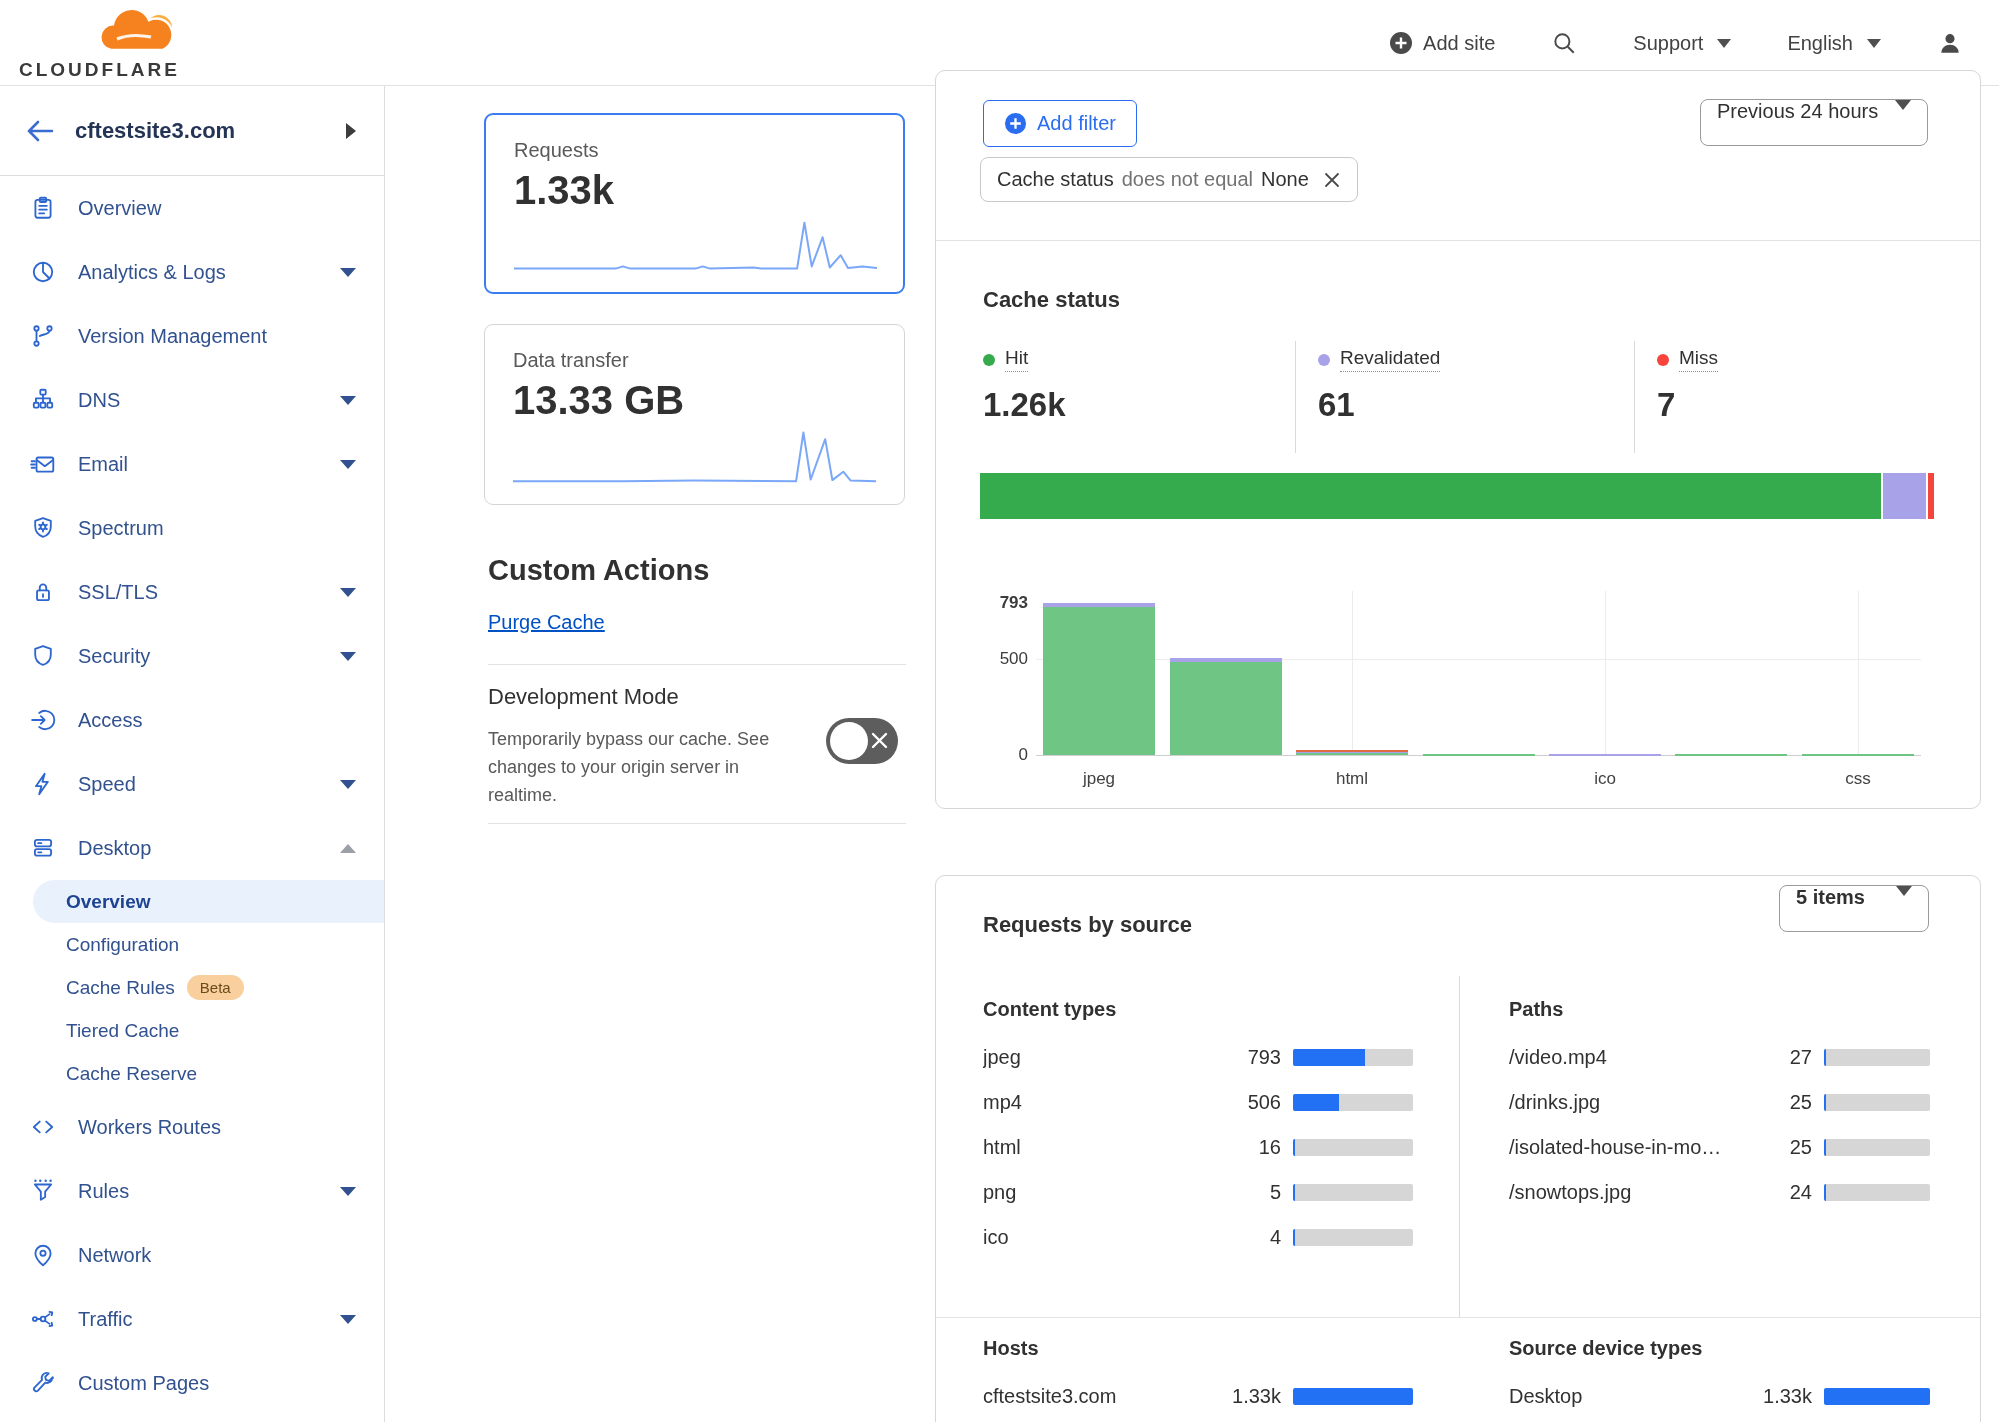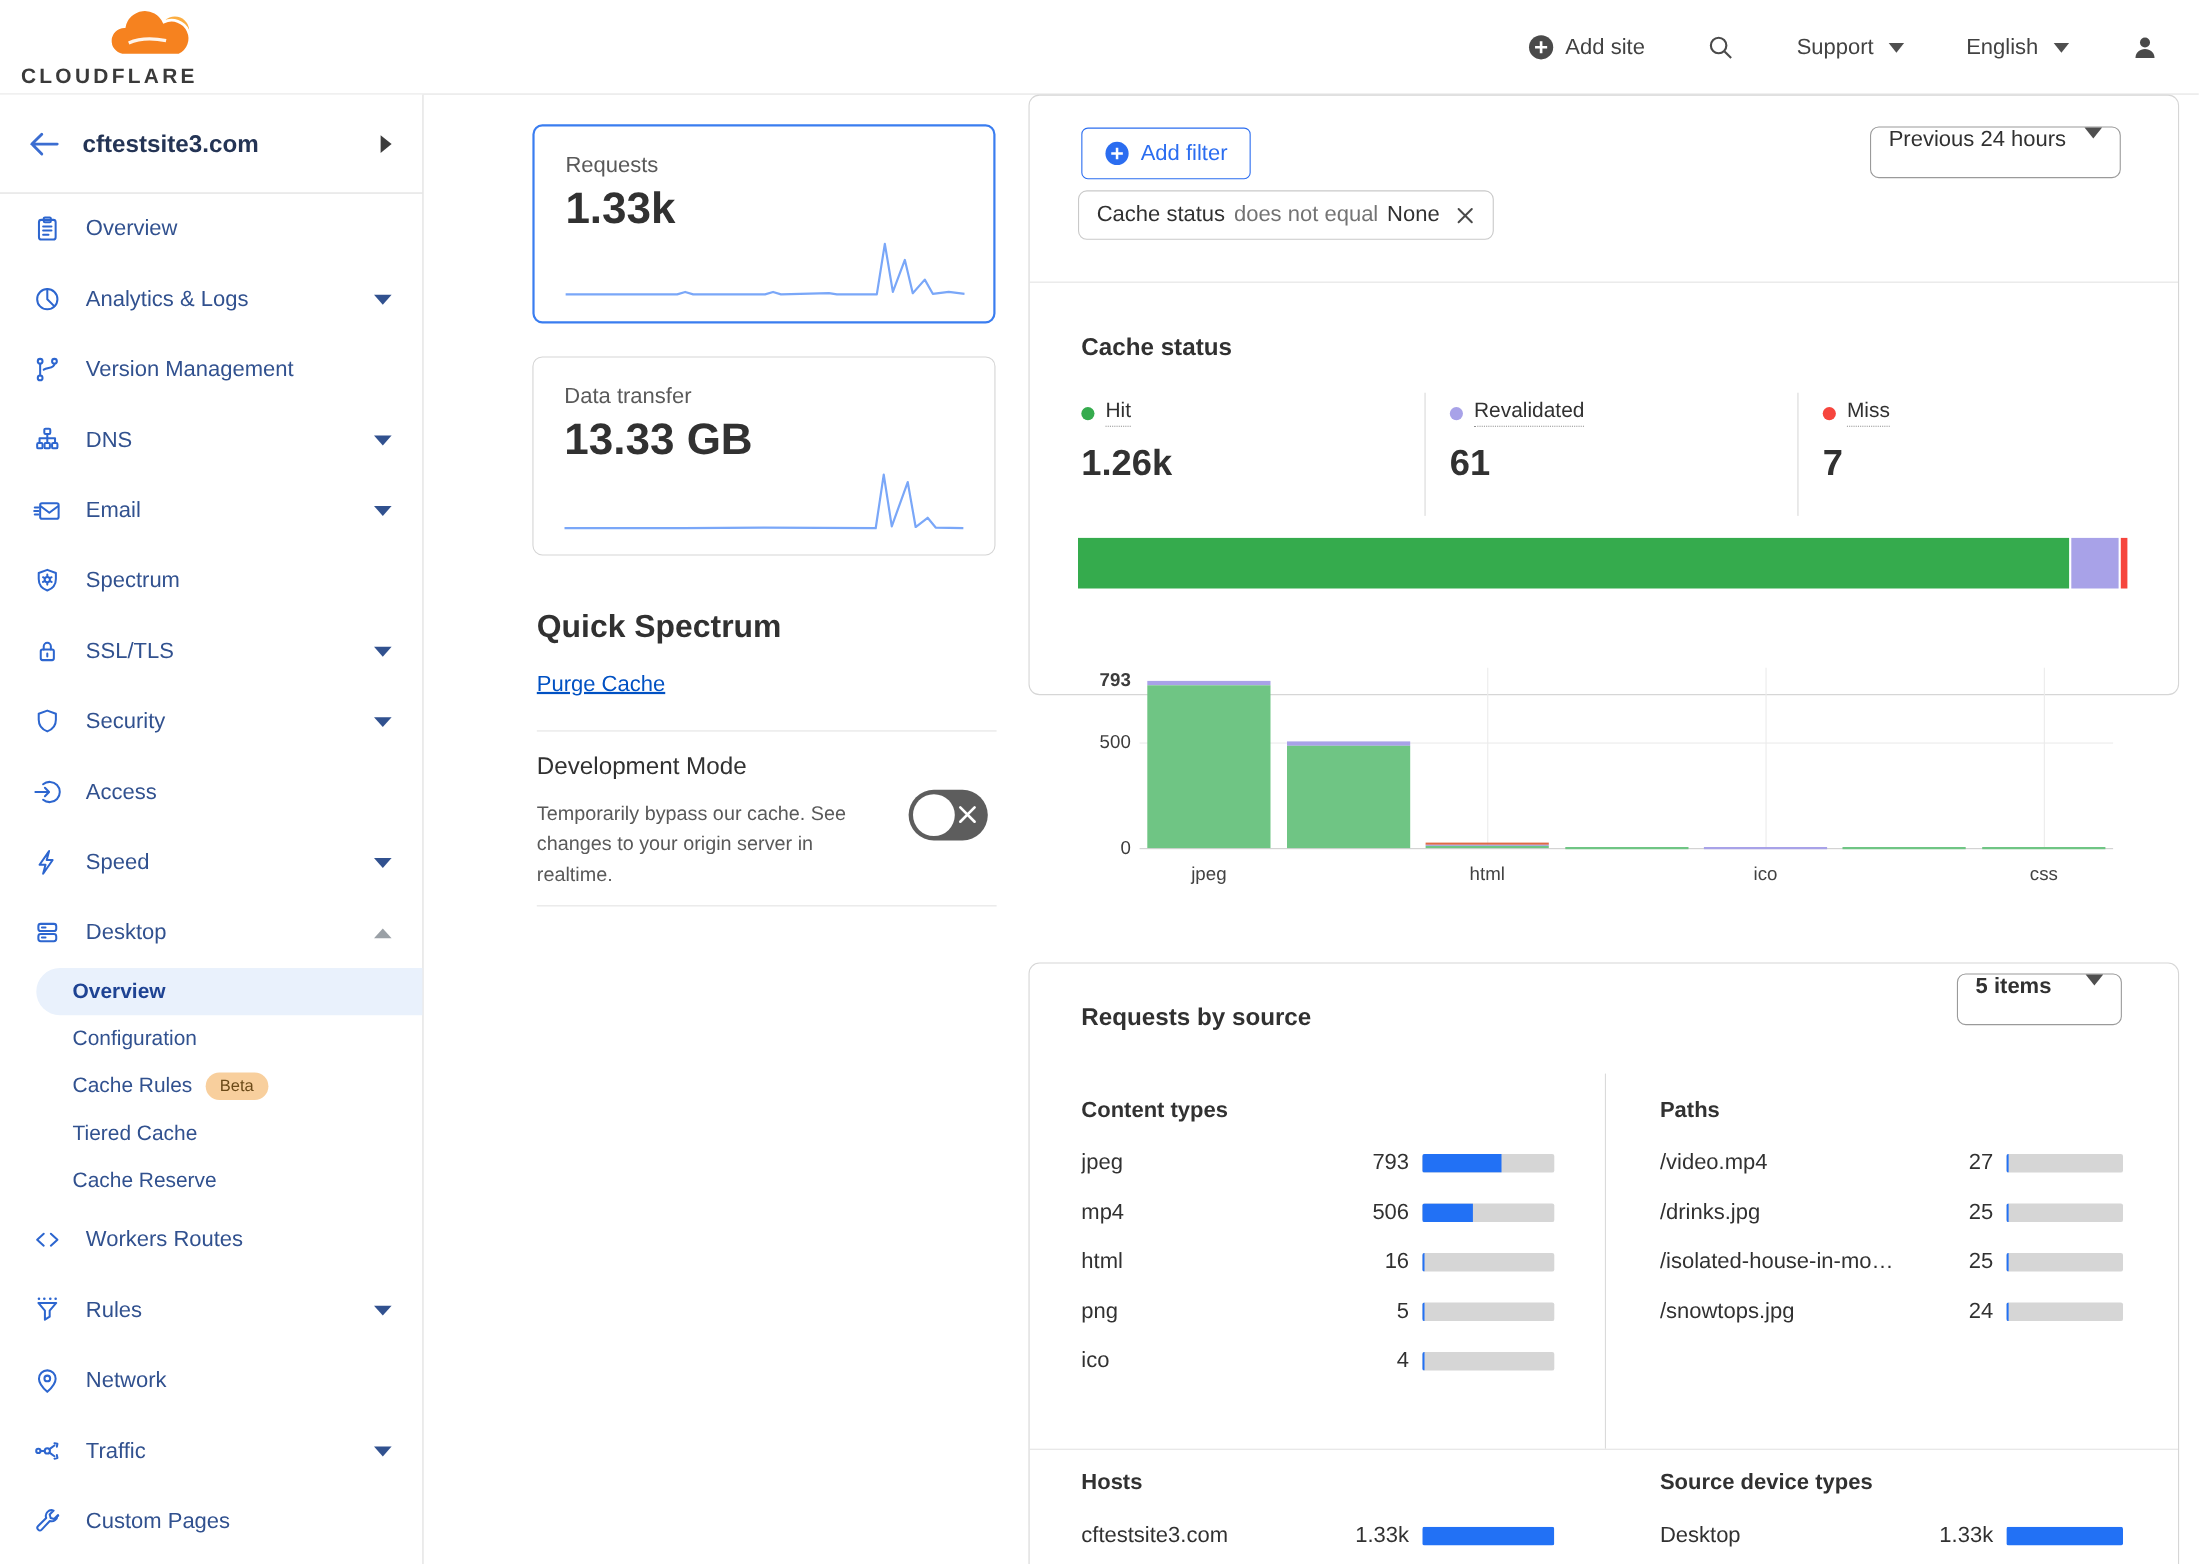--- a/index.html
+++ b/index.html
@@ -43,21 +43,21 @@
   #purge-link { position:absolute; left:103px; top:525px; font-size:20px; color:#0051c3; text-decoration:underline; cursor:pointer; }
   .mid-divider { position:absolute; left:103px; width:418px; border-top:1px solid #e3e3e3; }
   #dev-title { position:absolute; left:103px; top:598px; font-size:22px; color:#313131; }
   #dev-desc { position:absolute; left:103px; top:640px; width:320px; font-size:18px; line-height:1.55; color:#595959; }
   #dev-toggle { position:absolute; left:441px; top:632px; width:72px; height:46px; background:#5d5d5d; border-radius:23px; cursor:pointer; }
   #dev-toggle .knob { position:absolute; left:4px; top:4px; width:38px; height:38px; background:#fff; border-radius:50%; }
   #dev-toggle .tx { position:absolute; right:9px; top:13px; }
 
   
   .rcard { position:absolute; left:935px; width:1046px; background:#fff; border:1px solid #d6d6d6; border-radius:10px; }
-  #cardA { top:86px; height:546px; }
+  #cardA { top:70px; height:739px; }
   #cardB { top:875px; height:560px; }
   #add-filter { position:absolute; left:47px; top:29px; height:47px; display:flex; align-items:center; gap:10px; padding:0 20px; border:1px solid #2b6df0; border-radius:6px; color:#2b6df0; font-size:20px; cursor:pointer; background:#fff; }
   #filter-chip { position:absolute; left:44px; top:86px; height:45px; display:flex; align-items:center; gap:8px; padding:0 16px; border:1px solid #c9c9c9; border-radius:8px; font-size:20px; color:#313131; background:#fff; }
   #filter-chip .op { color:#737373; }
   #chip-close { margin-left:6px; cursor:pointer; display:flex; }
   .select-btn { position:absolute; display:flex; align-items:flex-start; justify-content:space-between; border:1px solid #9a9a9a; border-radius:8px; background:#fff; font-size:20px; color:#313131; cursor:pointer; padding:0 16px; }
   #time-select { right:52px; top:28px; width:228px; height:47px; }
   #items-select { right:51px; top:9px; width:150px; height:47px;font-weight:bold; }
   .select-caret { width:0; height:0; border-left:8px solid transparent; border-right:8px solid transparent; border-top:10px solid #4f4f4f; }
   #cardA-divider { position:absolute; left:0; right:0; top:169px; border-top:1px solid #e3e3e3; }
@@ -334,21 +334,21 @@
             </svg></div>
         </div>
         <div class="sum-card" style="top: 238px;">
           <div class="sum-title">Data transfer</div>
           <div class="sum-value">13.33 GB</div>
           <div class="sum-spark"><svg width="363" height="62">
               <polyline points="0.0,57.2 108.9,57.2 181.5,56.6 283.1,57.2 290.4,8.5 297.7,55.5 312.2,15.2 319.4,56.1 330.3,47.7 337.6,56.6 363.0,57.2" fill="none" stroke="#7aa7f8" stroke-width="2" stroke-linejoin="round"></polyline>
             </svg></div>
         </div>
       </div>
-    <div id="qa-title">Quick Spectrum</div>
+    <div id="qa-title">Custom Actions</div>
     <a id="purge-link">Purge Cache</a>
     <div class="mid-divider" style="top:578px"></div>
     <div id="dev-title">Development Mode</div>
     <div id="dev-desc">Temporarily bypass our cache. See changes to your origin server in realtime.</div>
     <div id="dev-toggle">
       <span class="knob"></span>
       <span class="tx">
         <svg width="19" height="19" viewBox="0 0 19 19" stroke="#fff" stroke-width="2.4" stroke-linecap="round">
             <path d="M3 3 L16 16 M16 3 L3 16"></path>
           </svg>

